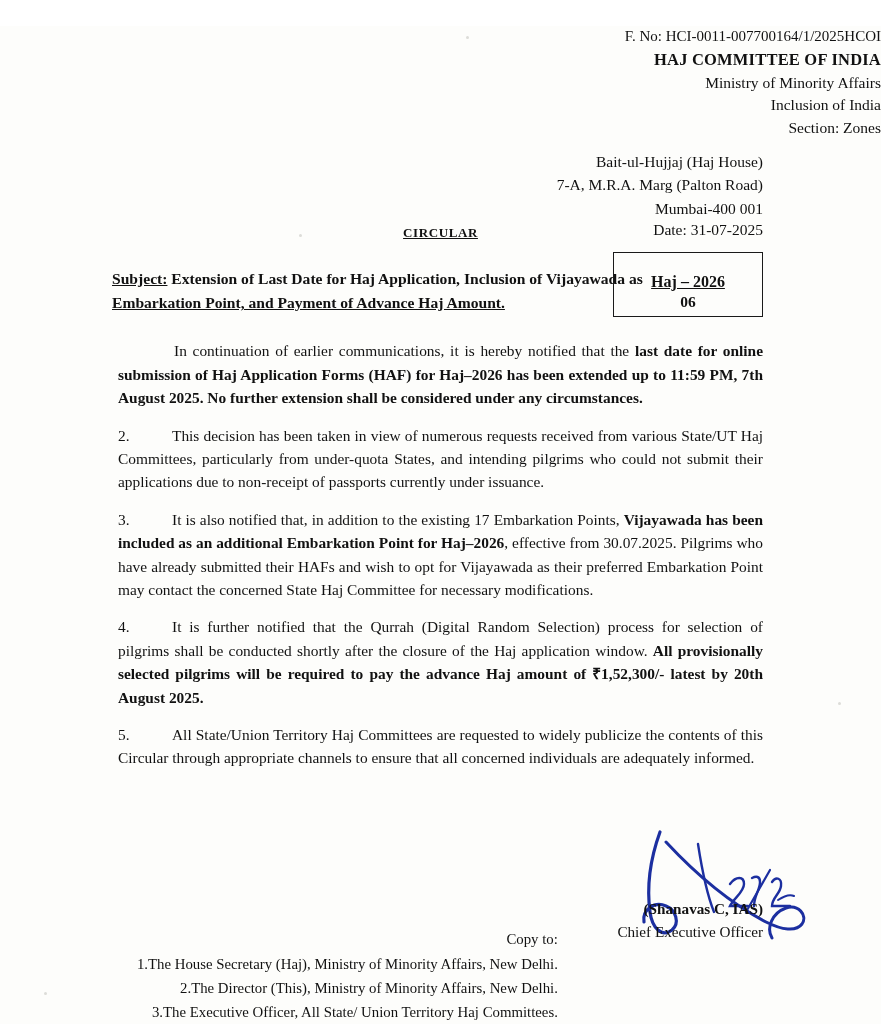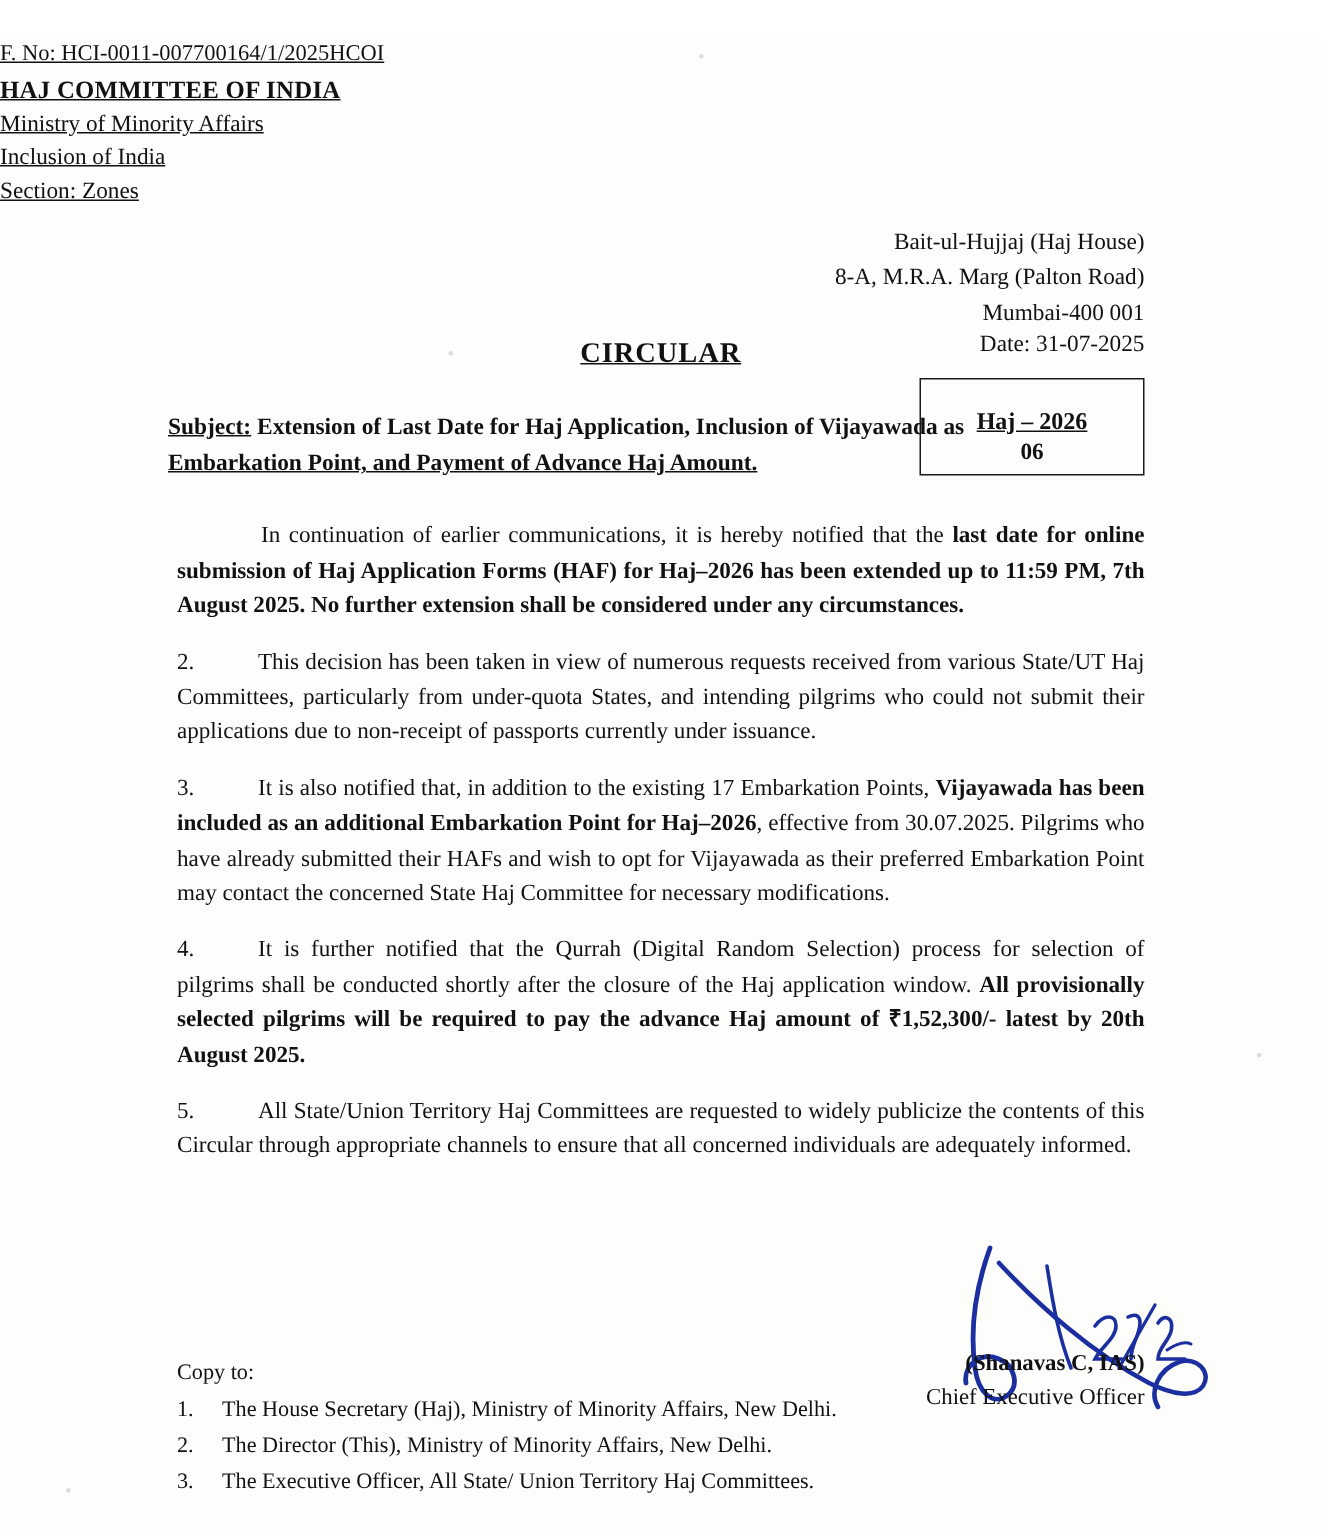--- a/index.html
+++ b/index.html
@@ -24,25 +24,24 @@
   }
   .speck {
     position: absolute;
     background: #cfcfc9;
     border-radius: 50%;
     width: 3px;
     height: 3px;
     opacity: .7;
   }
   .hdr {
-    text-align: left;
+    text-align: right;
     font-size: 15.5px;
     line-height: 1.45;
     margin-top: 26px;
-    text-decoration: underline;
   }
   .hdr .fno { font-size: 15px; }
   .hdr .org { font-weight: bold; font-size: 16.5px; letter-spacing: .2px; }
   .hdr .min { font-size: 15.5px; }
   .hdr .gov { font-size: 15.5px; }
   .hdr .sec { font-size: 15.5px; }
 
   .addr {
     position: absolute;
     right: 118px;
@@ -68,21 +67,21 @@
     padding: 19px 4px 5px 4px;
     line-height: 1.25;
   }
   .hajbox .l1 { font-weight: bold; font-size: 16px; text-decoration: underline; }
   .hajbox .l2 { font-weight: bold; font-size: 15.5px; }
 
   .circular {
     margin-top: 86px;
     text-align: center;
     font-weight: bold;
-    font-size: 19px;
+    font-size: 13px;
     letter-spacing: .6px;
     text-decoration: underline;
   }
   .subject {
     margin: 26px 112px 0 112px;
     text-align: left;
     font-weight: bold;
     font-size: 15.6px;
     line-height: 1.55;
   }
@@ -109,23 +108,24 @@
     top: 872px;
     text-align: right;
     font-size: 15.2px;
     line-height: 1.5;
   }
   .sign .nm { font-weight: bold; }
 
   .copy {
     position: absolute;
     left: 118px;
-    top: 878px;
+    top: 902px;
     font-size: 14.8px;
     line-height: 1.62;
+    text-align: right;
   }
   .copy .t { margin-bottom: 1px; }
   .copy .row { white-space: nowrap; }
   .copy .n { display: inline-block; width: 30px; }
 
   
   .sigmark {
     position: absolute;
     left: 636px;
     top: 800px;
@@ -155,21 +155,21 @@
   <div class="hdr">
     <div class="fno">F. No: HCI-0011-007700164/1/2025HCOI</div>
     <div class="org">HAJ COMMITTEE OF INDIA</div>
     <div class="min">Ministry of Minority Affairs</div>
     <div class="gov">Inclusion of India</div>
     <div class="sec">Section:  Zones</div>
   </div>
 
   <div class="addr">
     <div>Bait-ul-Hujjaj (Haj House)</div>
-    <div>8-A, M.R.A. Marg (Palton Road)</div>
+    <div>7-A, M.R.A. Marg (Palton Road)</div>
     <div>Mumbai-400 001</div>
   </div>
 
   <div class="datep">Date: 31-07-2025</div>
 
   <div class="hajbox">
     <div class="l1">Haj – 2026</div>
     <div class="l2">06</div>
   </div>
 

